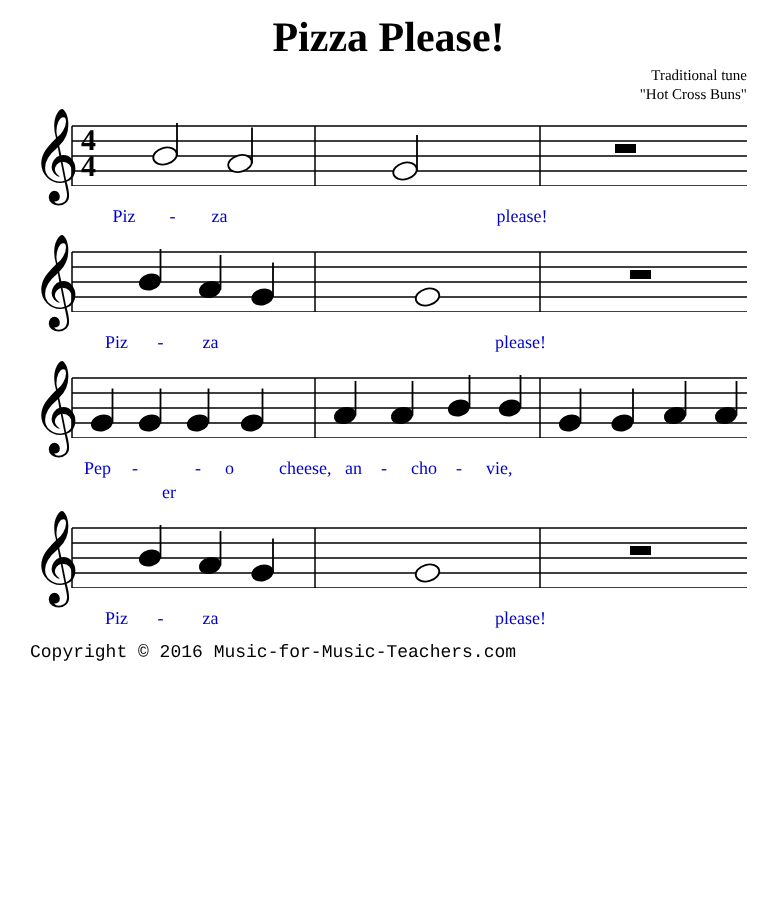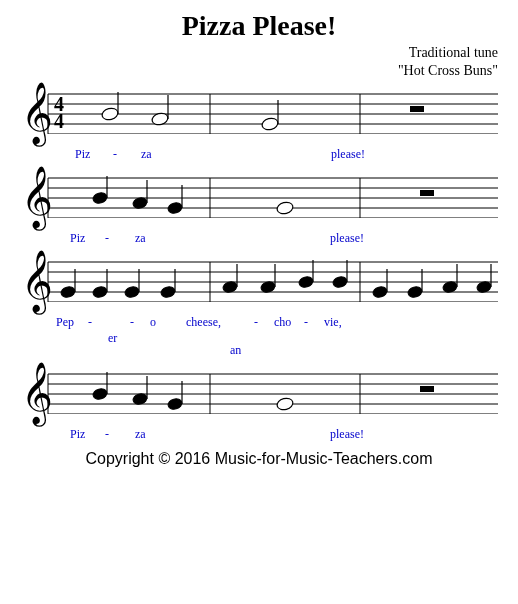--- a/index.html
+++ b/index.html
@@ -20,21 +20,21 @@
     }
     .title {
       text-align: center;
       font-size: 28px;
       font-weight: bold;
       margin-bottom: 2px;
       font-family: serif;
     }
     .subtitle {
       text-align: right;
-      font-size: 14px;
+      font-size: 10px;
       margin-bottom: 4px;
       color: #000;
       line-height: 1.3;
       font-family: serif;
     }
     .staff-system {
       margin-bottom: 8px;
       position: relative;
     }
     .staff-container {
@@ -45,25 +45,25 @@
     }
     .treble-clef {
       position: absolute;
       left: 2px;
       top: -2px;
       font-size: 52px;
       line-height: 1;
       font-family: 'Times New Roman', serif;
     }
     .footer {
-      text-align: center;
-      font-size: 16px;
+      text-align: left;
+      font-size: 12px;
       color: #000;
       margin-top: 4px;
-      font-family: Liberation Sans, sans-serif;
+      font-family: Liberation Mono, monospace;
     }
   </style>
 </head>
 <body>
 
 <div class="page">
   <div class="title">Pizza Please!</div>
   <div class="subtitle">
     <span>Traditional tune</span><br>
     <span>"Hot Cross Buns"</span>
@@ -198,21 +198,21 @@
         <line x1="471" y1="27" x2="471" y2="4" stroke="#000" stroke-width="1.2"></line>
       </svg>
     </div>
     <div style="display:flex; padding-left:36px; font-size:12px; font-family:serif; color:#0000cc; margin-top:-4px; gap:2px;">
       <span style="width:30px;">Pep</span>
       <span style="width:18px;">-</span>
       <span style="width:20px;margin-top:16px;">er</span>
       <span style="width:18px;">-</span>
       <span style="width:34px;">o</span>
       <span style="width:42px;">cheese,</span>
-      <span style="width:22px;margin-top:28px;">an</span>
+      <span style="width:22px;">an</span>
       <span style="width:18px;">-</span>
       <span style="width:28px;font-family:Liberation Serif, serif;">cho</span>
       <span style="width:18px;">-</span>
       <span>vie,</span>
     </div>
   </div>
 
   <div class="staff-system" style="margin-top:2px;">
     <div class="staff-container" style="height:65px;">
       <span class="treble-clef" style="top:2px; left:1px; font-size:54px;">𝄞</span>

